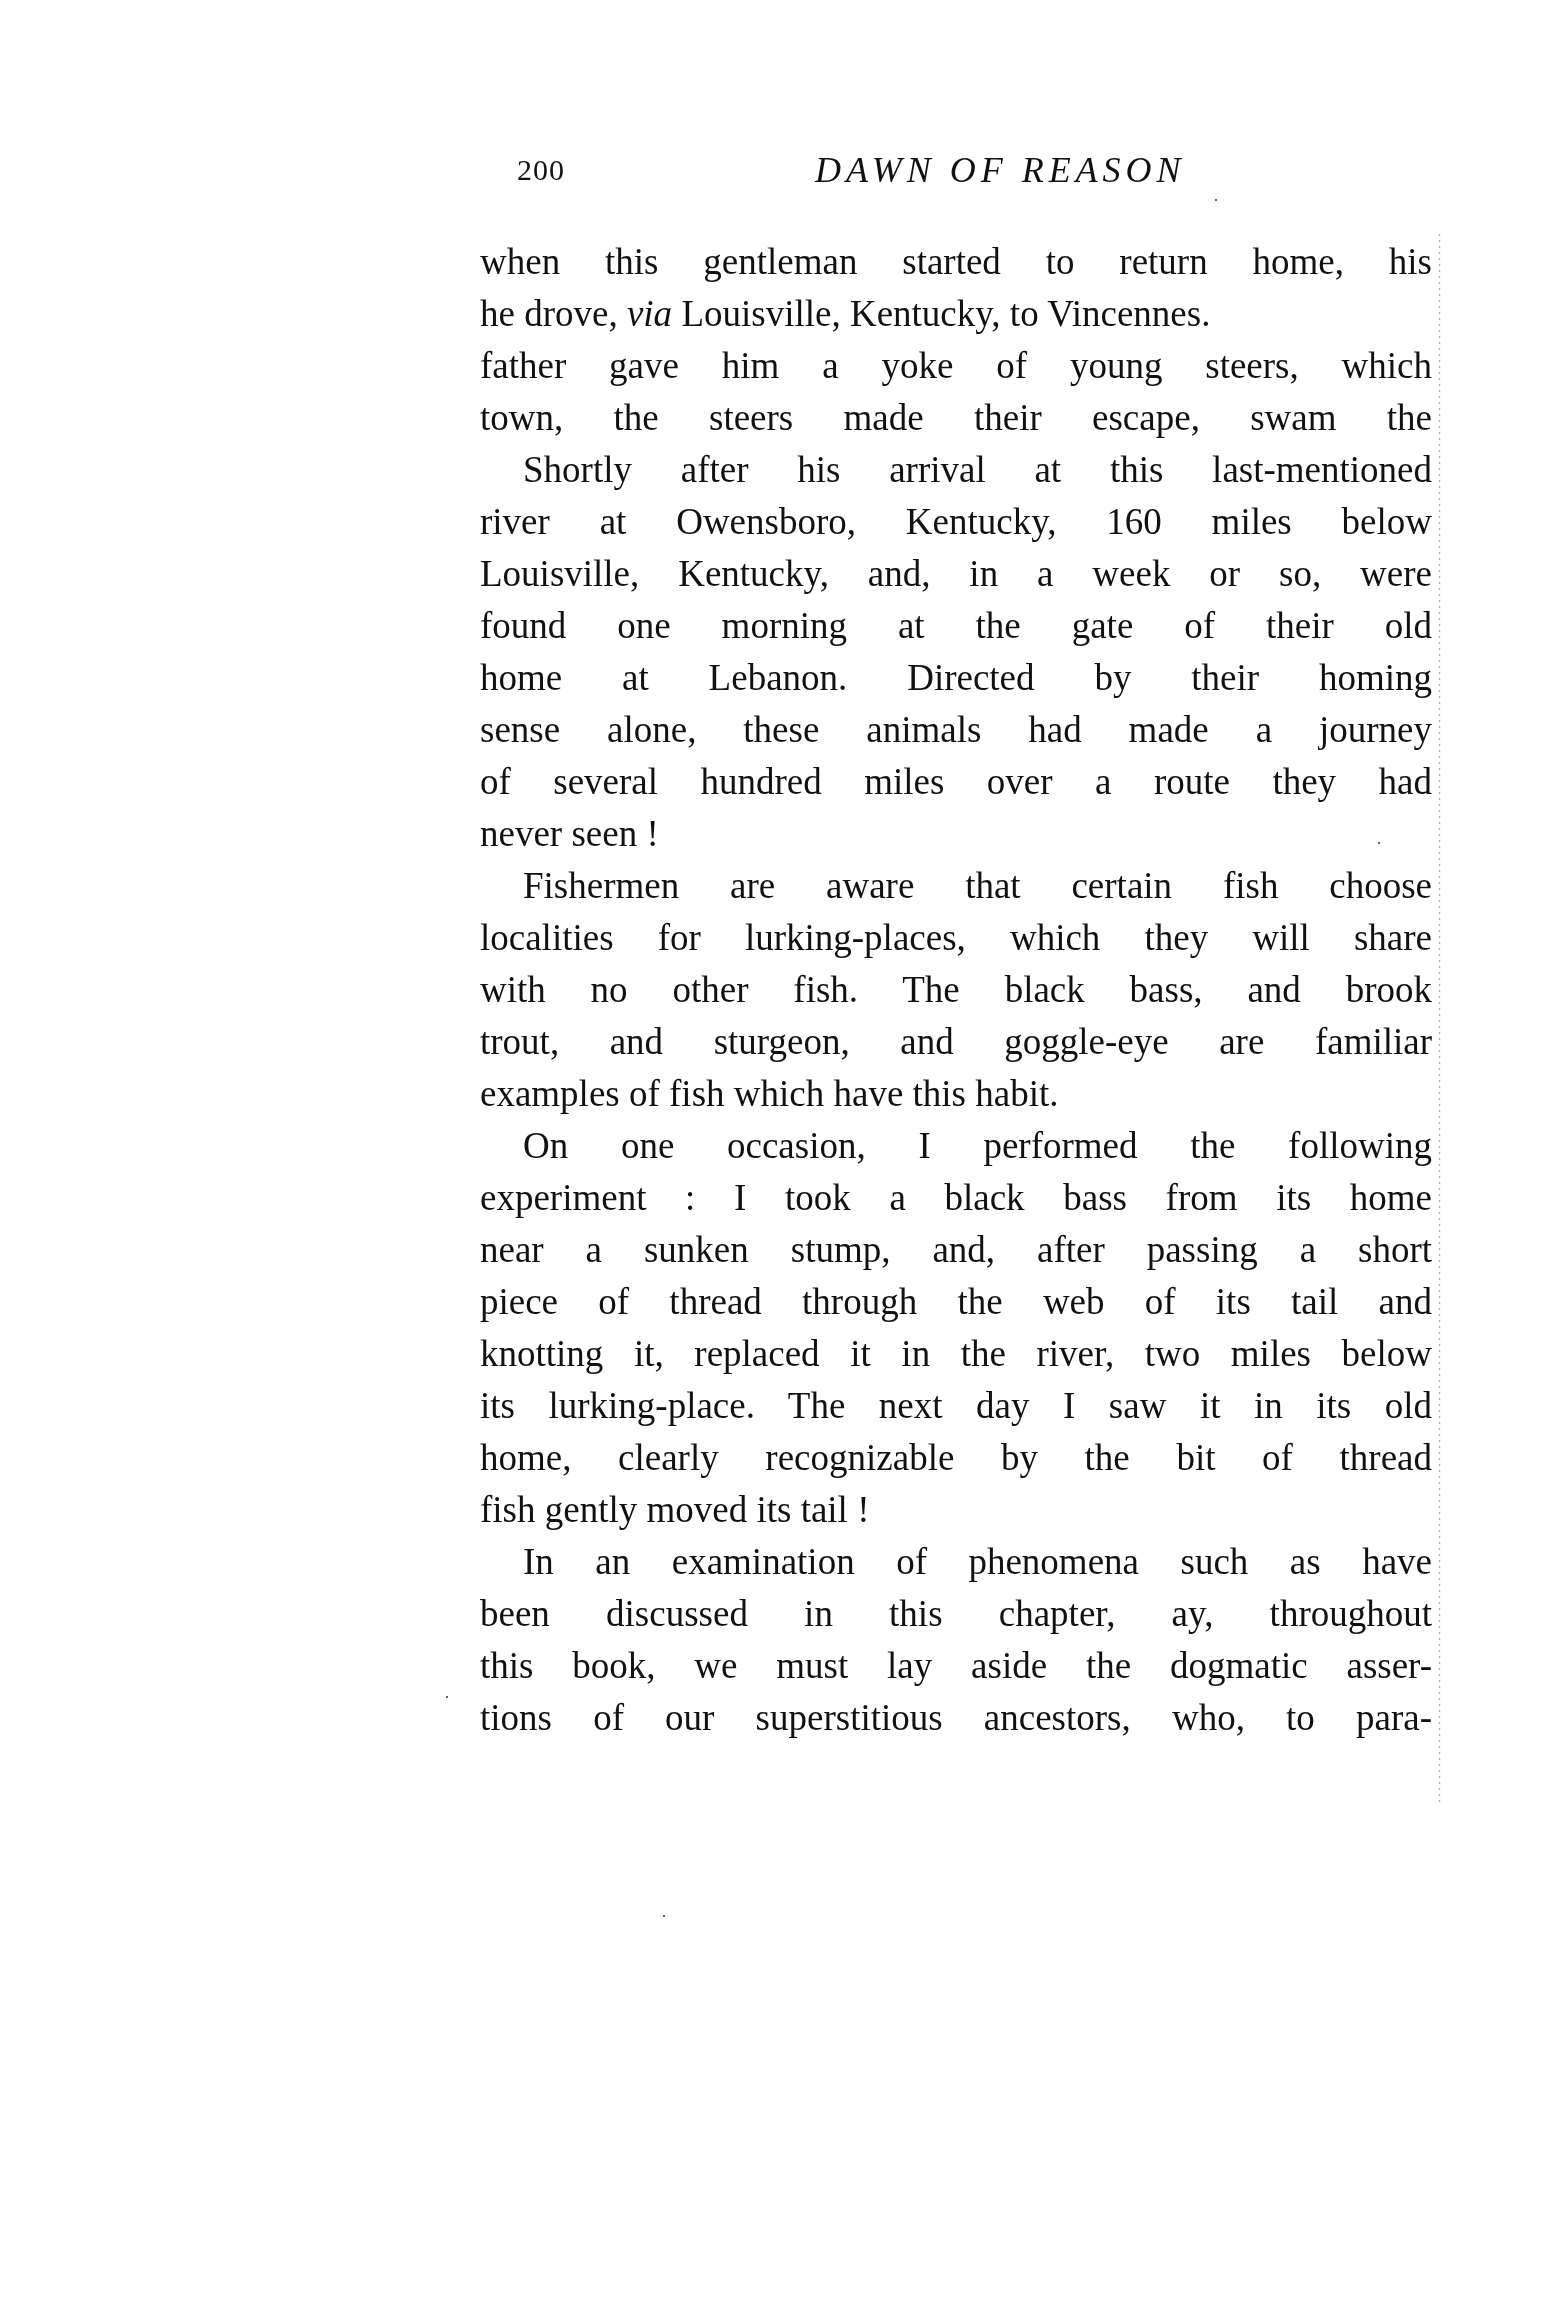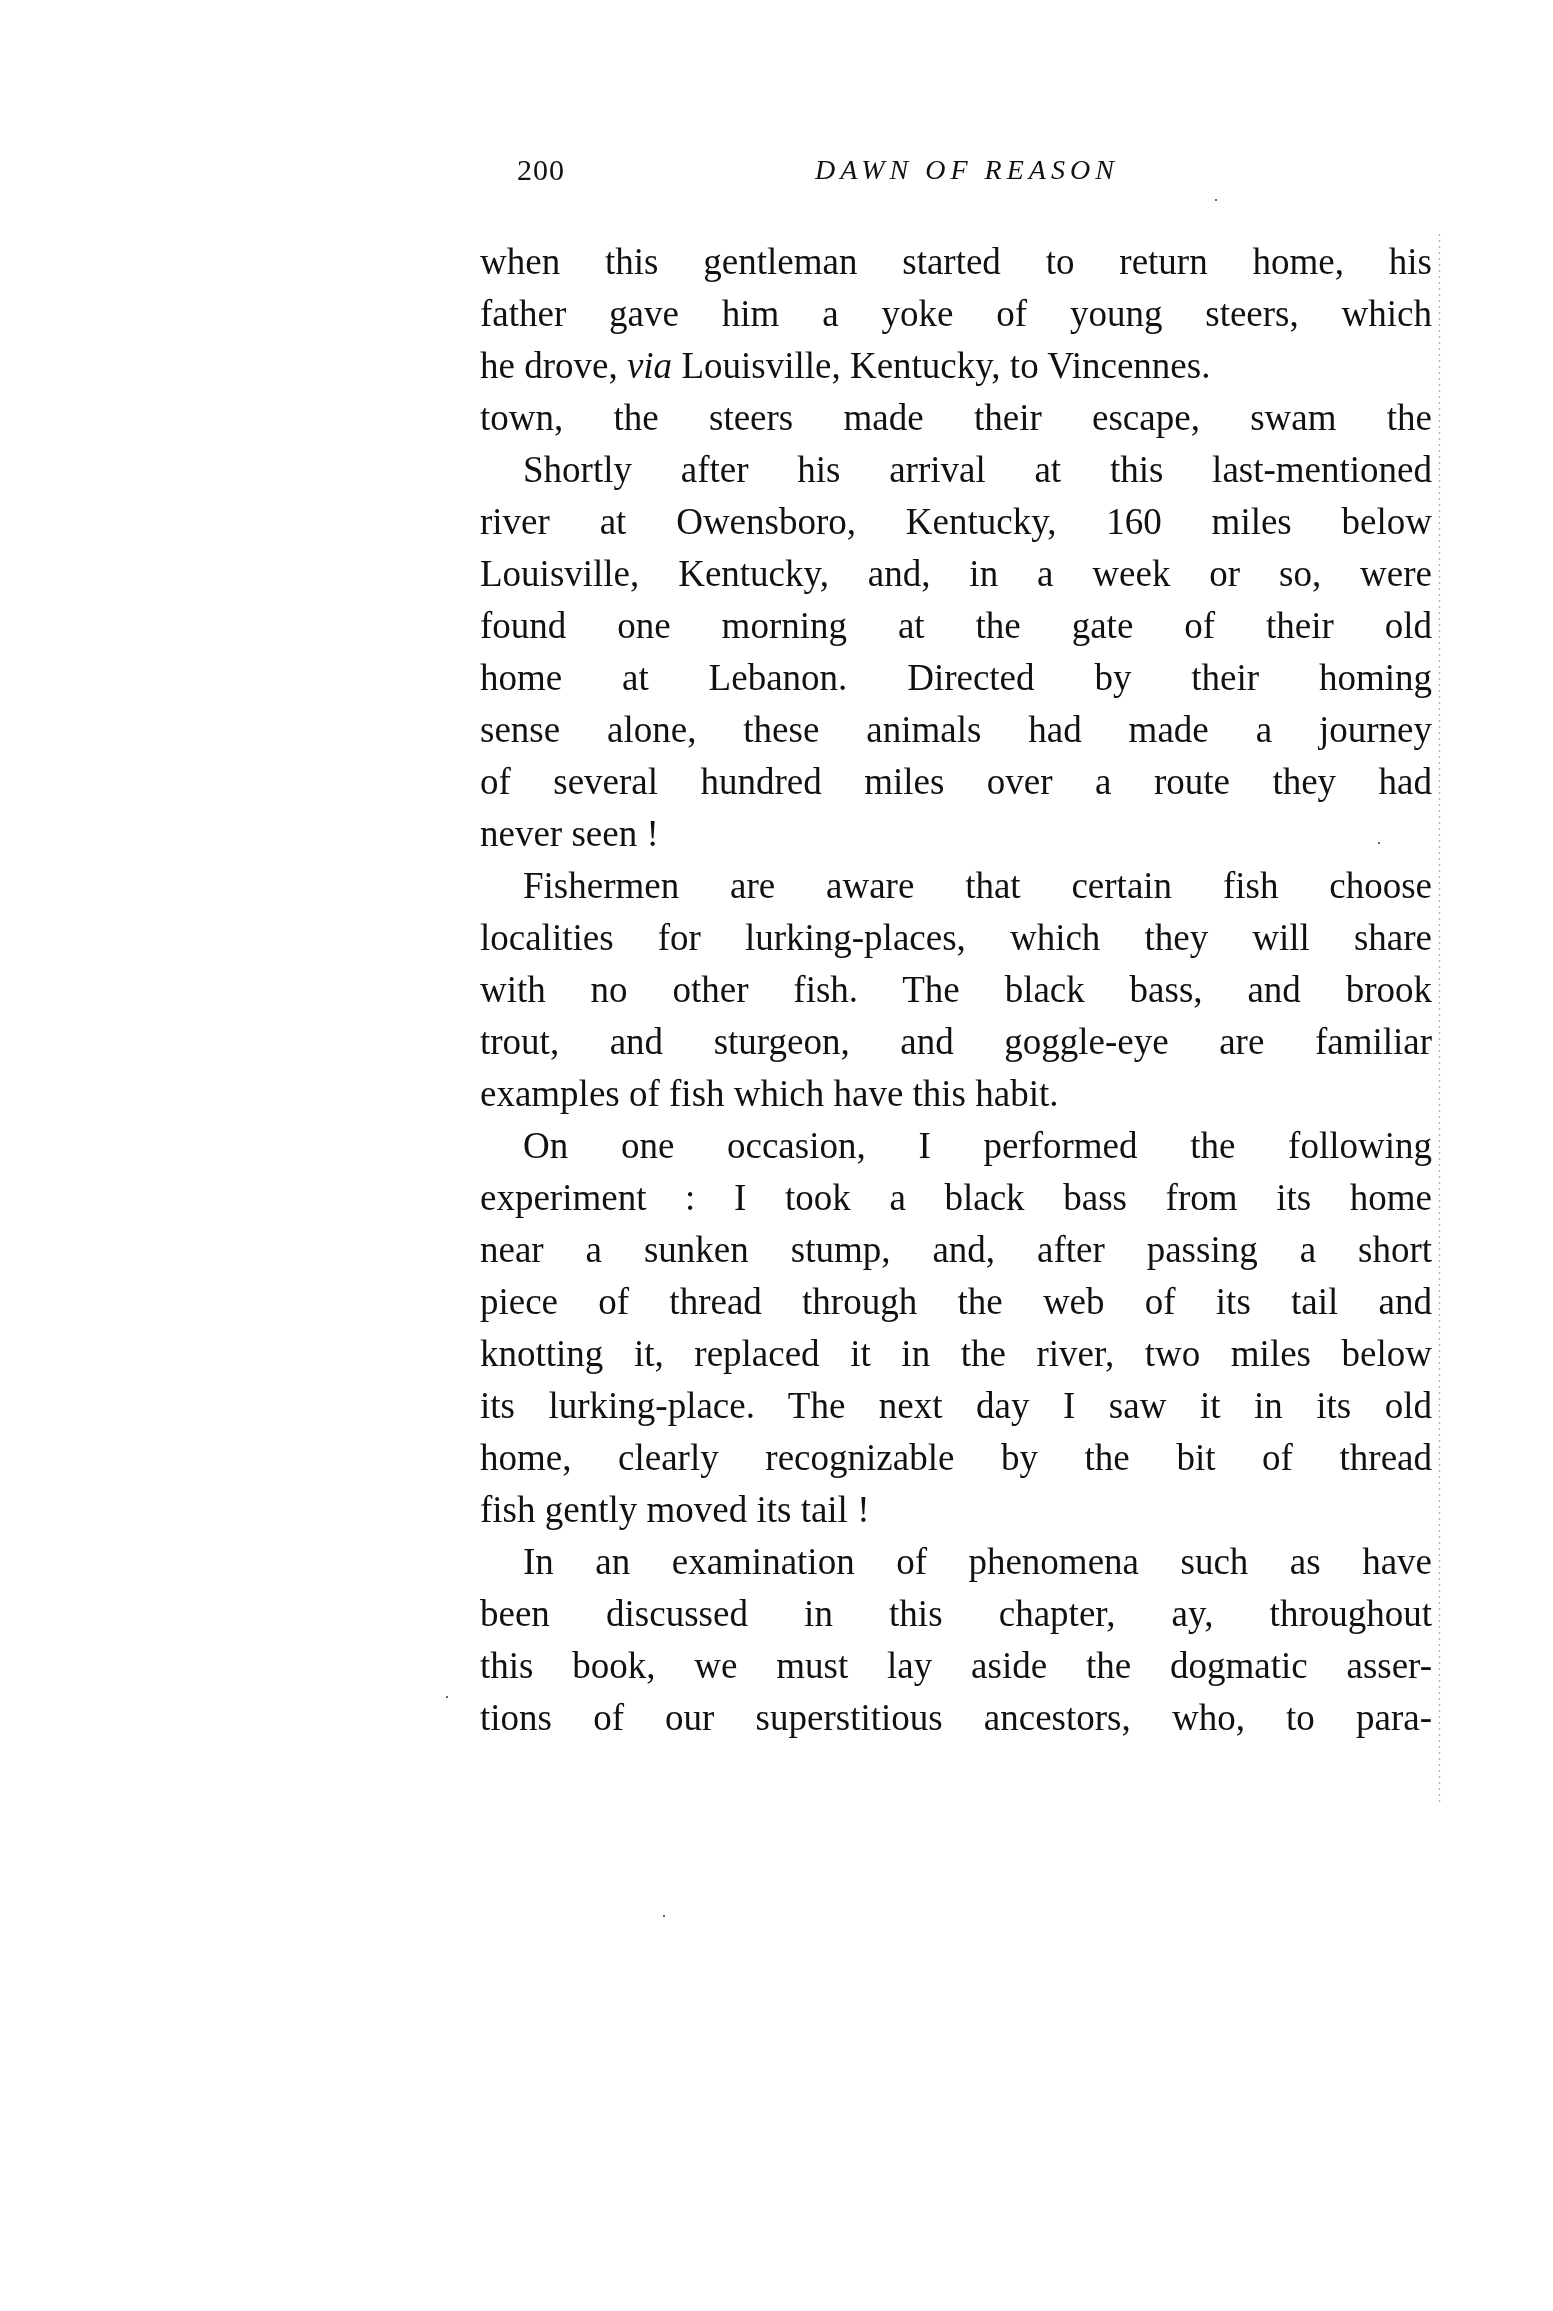--- a/index.html
+++ b/index.html
@@ -33,21 +33,21 @@
       left: 0;
       top: 0;
       font-size: 30px;
       line-height: 40px;
       letter-spacing: 1px;
     }
     .running-title {
       position: absolute;
       left: 298px;
       top: 0;
-      font-size: 28px;
+      font-size: 36px;
       line-height: 40px;
       font-style: italic;
       letter-spacing: 5px;
       white-space: nowrap;
     }
     .body-text {
       position: absolute;
       left: 480px;
       top: 236px;
       width: 952px;
@@ -93,22 +93,22 @@
 
 <div class="page">
   <div class="running-head">
     <span class="page-number">200</span>
     <span class="running-title">DAWN OF REASON</span>
   </div>
 
   <div class="body-text" id="body-text">
       <div>
         <span class="line">when this gentleman started to return home, his</span>
+        <span class="line last"><span>he drove, </span><em>via</em><span> Louisville, Kentucky, to Vincennes.</span></span>
         <span class="line">father gave him a yoke of young steers, which</span>
-        <span class="line last"><span>he drove, </span><em>via</em><span> Louisville, Kentucky, to Vincennes.</span></span>
       </div>
       <div>
         <span class="line">town, the steers made their escape, swam the</span>
         <span class="line indent">Shortly after his arrival at this last-mentioned</span>
         <span class="line">river at Owensboro, Kentucky, 160 miles below</span>
         <span class="line">Louisville, Kentucky, and, in a week or so, were</span>
         <span class="line">found one morning at the gate of their old</span>
         <span class="line">home at Lebanon. Directed by their homing</span>
         <span class="line">sense alone, these animals had made a journey</span>
         <span class="line">of several hundred miles over a route they had</span>

